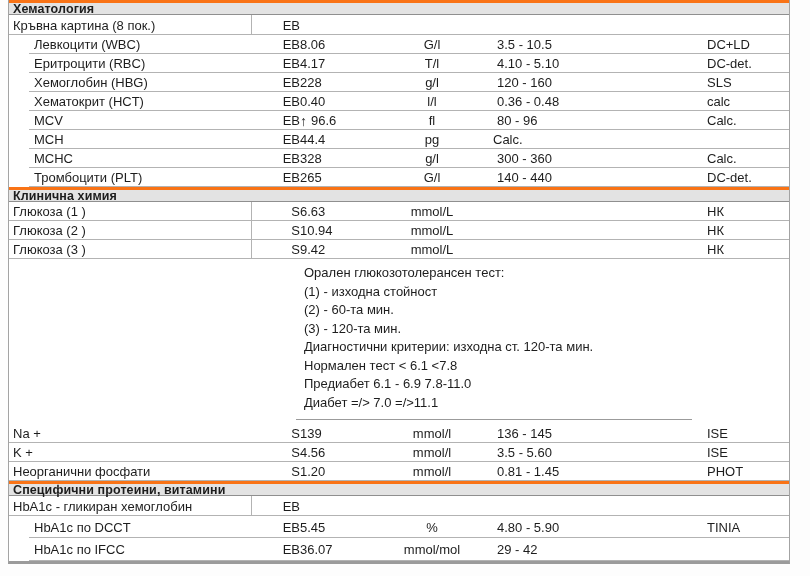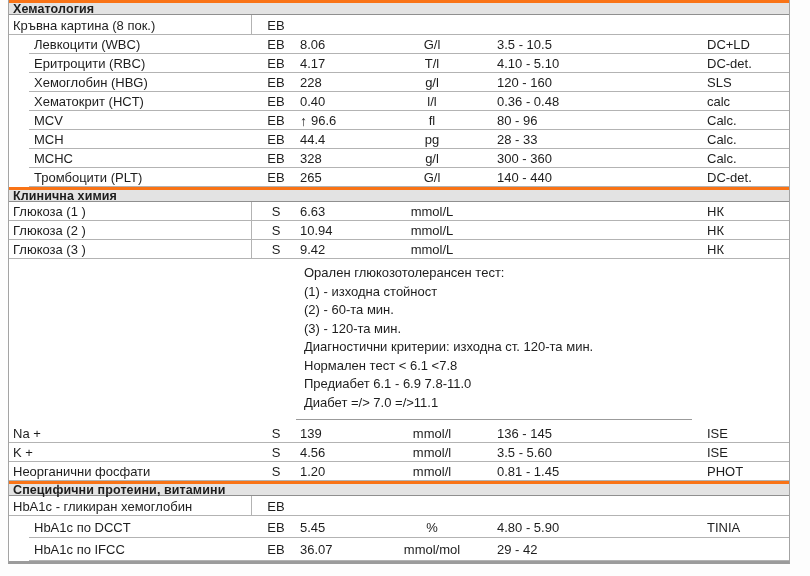--- a/index.html
+++ b/index.html
@@ -28,21 +28,21 @@
     border-bottom:1px solid #b3b3b3;
   }
   .row.indent::after{left:20px;}
   .row.h20{height:20px;}
   .row.h22{height:22px;}
   .row.h23{height:23px;}
   .c{box-sizing:border-box;white-space:nowrap;}
   .name{width:243px;padding-left:4px;align-self:stretch;display:flex;align-items:center;}
   .row.indent .name{padding-left:25px;}
   .row.divider .name{border-right:1px solid #b3b3b3;}
-  .sample{width:48px;text-align:center;}
+  .sample{width:48px;text-align:right;}
   .value{width:80px;display:flex;justify-content:flex-start;align-items:center;}
   .flag{font-style:normal;font-weight:bold;font-size:14px;line-height:1;margin-right:4px;}
   .flag:empty{display:none;}
   .units{width:104px;text-align:center;}
   .range{width:214px;padding-left:13px;}
   .method{flex:1;padding-left:9px;}
   .note-row{position:relative;height:165px;box-sizing:border-box;}
   .note{position:absolute;left:295px;top:5px;line-height:18.5px;}
   .note-row::after{
     content:"";position:absolute;left:287px;width:396px;bottom:4px;
@@ -125,21 +125,20 @@
     <span class="c method">Calc.</span>
   </div>
 
   <div class="row indent">
     <span class="c name">MCH</span>
     <span class="c sample">EB</span>
     <span class="c value">
         <span>44.4</span>
       </span>
     <span class="c units">pg</span>
-    <span class="c range">28 - 33</span>
     <span class="c method">Calc.</span>
   </div>
 
   <div class="row indent">
     <span class="c name">MCHC</span>
     <span class="c sample">EB</span>
     <span class="c value">
         <span>328</span>
       </span>
     <span class="c units">g/l</span>

